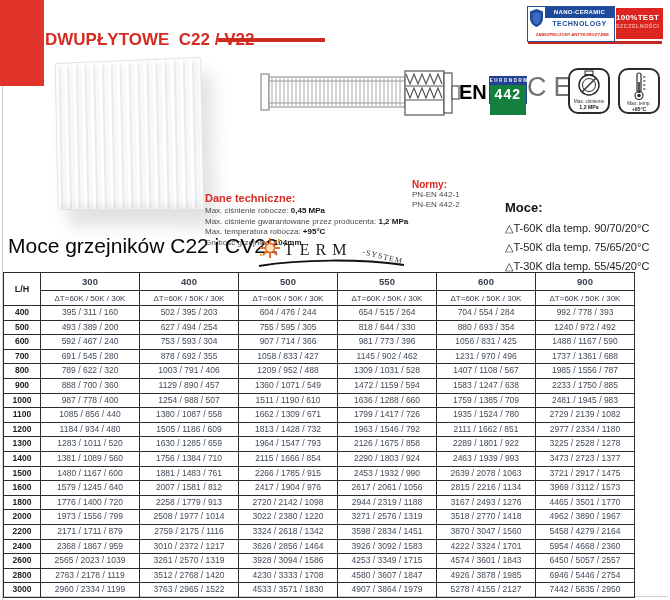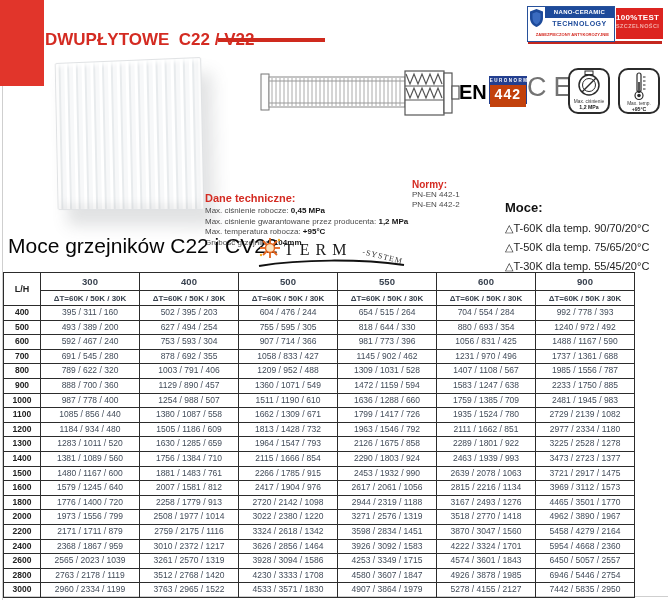--- a/index.html
+++ b/index.html
@@ -37,21 +37,21 @@
   }
 
   
   .tech-drawing { position:absolute; left:258px; top:62px; }
 
   
   .en442 { position:absolute; left:459px; top:76px; display:flex; align-items:flex-end; }
   .en442 .en { font-size:20px; font-weight:800; color:#000; margin-right:2px; }
   .en442 .box { width:38px; height:28px; border:1px solid #233f8f; box-sizing:border-box; }
   .en442 .band { height:8px; background:#233f8f; color:#fff; font-size:4.5px; text-align:center; line-height:8px; letter-spacing:1.5px; font-weight:bold; }
-  .en442 .num { height:22px; background:#c2410c; color:#fff; font-size:14px; font-weight:800; text-align:center; line-height:18px; letter-spacing:1px; }
+  .en442 .num { height:30px; background:#15803d; color:#fff; font-size:14px; font-weight:800; text-align:center; line-height:18px; letter-spacing:1px; }
   .ce-mark { position:absolute; left:527px; top:72px; font-size:27px; font-weight:400; color:#737373; letter-spacing:7px; }
   .icon-box { position:absolute; width:42px; height:46px; border:2px solid #2b2b2b; border-radius:10px; background:#fff; box-sizing:border-box; }
   .icon-gauge { left:568px; top:68px; }
   .icon-thermo { left:618px; top:68px; }
 
   
   .tech-block { position:absolute; left:205px; top:148px; width:215px;margin-top:44px; }
   .tech-title { color:#d42b22; font-size:11px; font-weight:bold; margin-bottom:2px; }
   .tech-line { font-size:8px; color:#4a4a4a; line-height:10.5px; white-space:nowrap; }
   .tech-line b { color:#141414; }
@@ -65,21 +65,21 @@
 
   .section-title { position:absolute; left:8px; top:234px; font-size:21px; color:#060606; }
   .term-logo { position:absolute; left:256px; top:234px; }
 
   
   table.powers { position:absolute; left:3px; top:272px; width:632px; border-collapse:collapse; table-layout:fixed; }
   table.powers th, table.powers td { border:1px solid #2c2c2c; text-align:center; padding:0; overflow:hidden; white-space:nowrap; }
   table.powers col.c-lh { width:37px; }
   th.corner { font-size:9px; font-weight:bold; color:#222; }
   th.colhead { height:17px; font-size:9.5px; font-weight:700; color:#39424f; }
-  th.subhead { height:14px; font-size:8px; font-weight:700; color:#39424f; }
+  th.subhead { height:14px; font-size:8px; font-weight:400; color:#39424f; }
   td.lh { font-size:8.5px; font-weight:bold; color:#222; }
   td.val { font-size:8.5px; color:#414b59; }
   table.powers tbody td { height:13.6px; line-height:13.6px; }
 </style>
 </head>
 <body>
 
 <div class="page">
   <div class="edge-left"></div>
   <div class="edge-bottom"></div>

